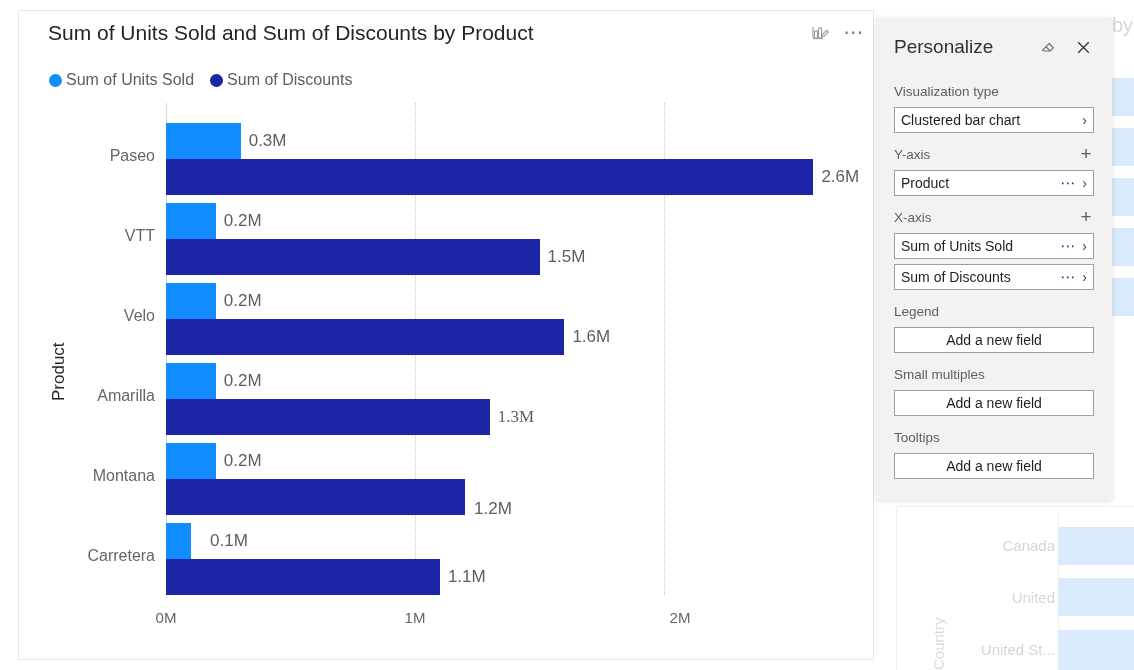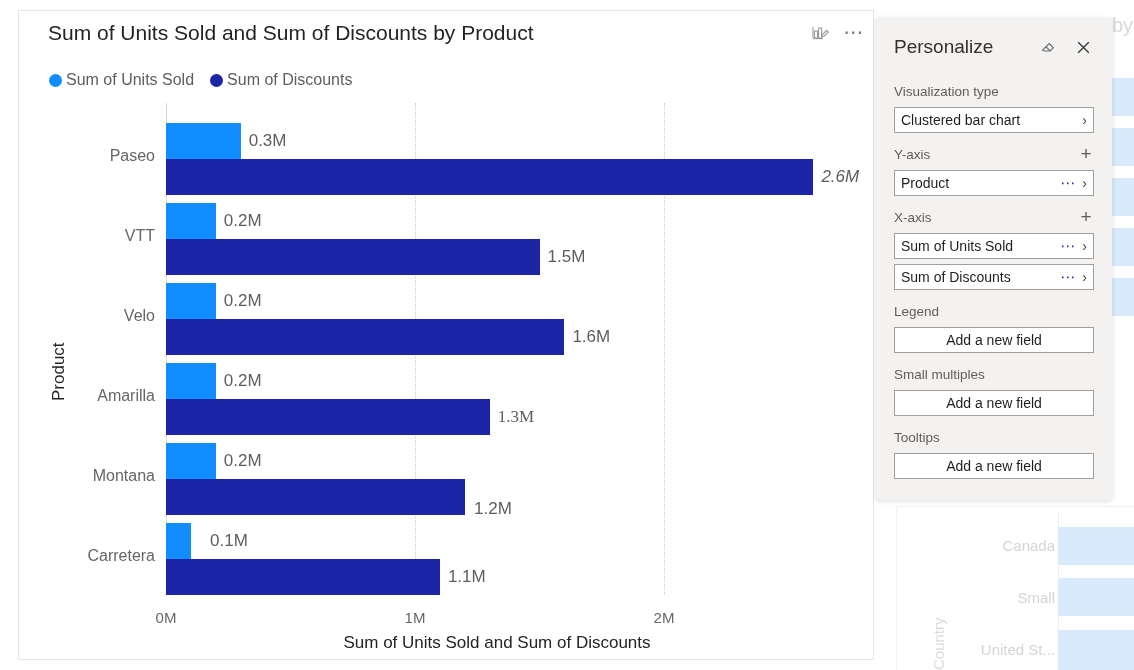--- a/index.html
+++ b/index.html
@@ -260,21 +260,21 @@
     <div class="bg-bar" style="left:1108px; top:128px; width:26px; height:38px;"></div>
     <div class="bg-bar" style="left:1108px; top:178px; width:26px; height:38px;"></div>
     <div class="bg-bar" style="left:1108px; top:228px; width:26px; height:38px;"></div>
     <div class="bg-bar" style="left:1108px; top:278px; width:26px; height:38px;"></div>
 
     <div class="bg-card" style="left:896px; top:506px; width:238px; height:164px;"></div>
     <div class="bg-title" style="left:1112px; top:640px;">by</div>
     <div class="bg-tick" style="left:1058px; top:512px; height:150px;"></div>
     <div class="bg-cat" style="left:930px; top:537px; width:125px;">Canada</div>
     <div class="bg-bar" style="left:1058px; top:527px; width:76px; height:38px;"></div>
-    <div class="bg-cat" style="left:930px; top:589px; width:125px;">Small</div>
+    <div class="bg-cat" style="left:930px; top:589px; width:125px;">United</div>
     <div class="bg-bar" style="left:1058px; top:578px; width:76px; height:38px;"></div>
     <div class="bg-cat" style="left:930px; top:641px; width:125px;">United St...</div>
     <div class="bg-bar" style="left:1058px; top:630px; width:76px; height:40px;"></div>
     <div class="bg-axis-title" style="left:930px; top:670px;">Country</div>
   </div>
 
   <div id="visual-card">
 
     <div id="visual-title">Sum of Units Sold and Sum of Discounts by Product</div>
 
@@ -299,34 +299,33 @@
       </div>
       <div class="legend-item">
         <span class="legend-dot" style="background:#1B25A6"></span>
         <span class="legend-label">Sum of Discounts</span>
       </div>
     </div>
 
     <div id="plot">
 
       <div id="y-axis-title">Product</div>
-      <div id="x-axis-title">Sum of Units Sold and Sum of Discounts</div>
     <div class="axis-base" style="left: 147px;"></div>
         <div class="x-tick" style="left: 147px;">0M</div>
         <div class="gridline" style="left: 396px;"></div>
         <div class="x-tick" style="left: 396px;">1M</div>
         <div class="gridline" style="left: 645px;"></div>
-        <div class="x-tick" style="left: 645px;">2M</div>
+        <div class="x-tick" style="left: 661px;">2M</div>
         <div class="cat-wrap" style="top: 136px;">
           <div class="cat-label">Paseo</div>
         </div>
         <div class="bar units" style="left: 147px; top: 112px; width: 74.7px; background: rgb(17, 141, 255);"></div>
         <div class="bar-label" style="left: 229.7px; top: 120px;">0.3M</div>
         <div class="bar disc" style="left: 147px; top: 148px; width: 647.4px; background: rgb(27, 37, 166);"></div>
-        <div class="bar-label" style="left: 802.4px; top: 156px; font-style: italic;">2.6M</div>
+        <div class="bar-label" style="left: 802.4px; top: 156px;">2.6M</div>
         <div class="cat-wrap" style="top: 216px;">
           <div class="cat-label">VTT</div>
         </div>
         <div class="bar units" style="left: 147px; top: 192px; width: 49.8px; background: rgb(17, 141, 255);"></div>
         <div class="bar-label" style="left: 204.8px; top: 200px;">0.2M</div>
         <div class="bar disc" style="left: 147px; top: 228px; width: 373.5px; background: rgb(27, 37, 166);"></div>
         <div class="bar-label" style="left: 528.5px; top: 236px;">1.5M</div>
         <div class="cat-wrap" style="top: 296px;">
           <div class="cat-label">Velo</div>
         </div>

